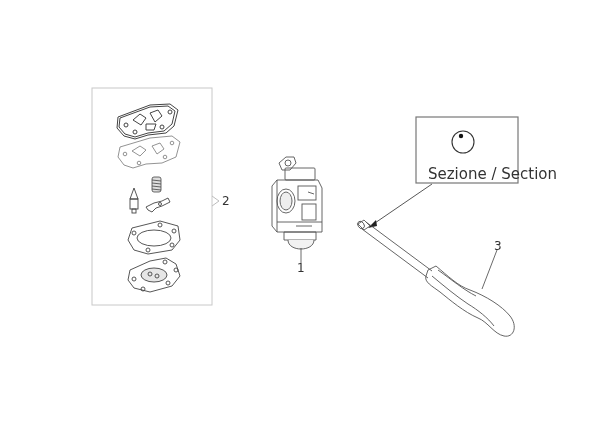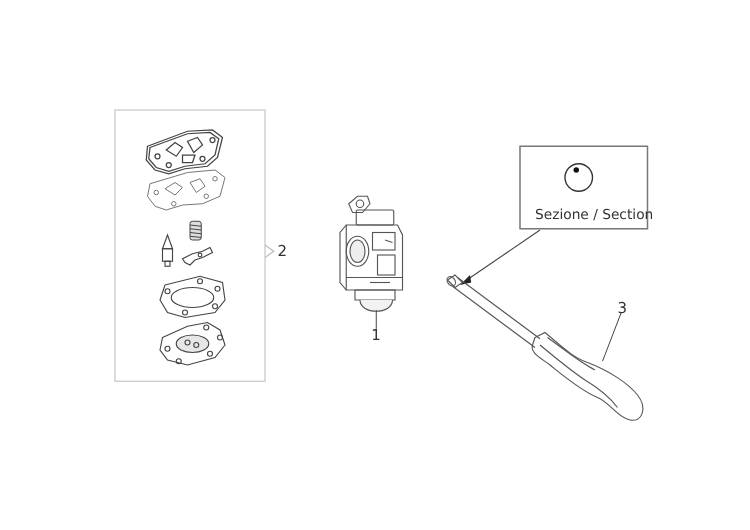--- a/index.html
+++ b/index.html
@@ -1,19 +1,19 @@
 <!DOCTYPE html>
 <html><head>
   <meta charset="utf-8">
   <style>
     html, body { margin: 0; padding: 0; background: #ffffff; }
     body { width: 600px; height: 424px; position: relative; overflow: hidden; font-family: "DejaVu Sans", sans-serif; }
     .canvas { position: absolute; left: 0; top: 0; width: 600px; height: 424px; }
     .lbl { position: absolute; font-family: "DejaVu Sans", sans-serif; font-size: 12px; color: #333; line-height: 1; }
-    .section-text { position: absolute; font-family: "DejaVu Sans", sans-serif; font-size: 11px; color: #333; white-space: nowrap; }
+    .section-text { position: absolute; font-family: "DejaVu Sans", sans-serif; font-size: 15px; color: #333; white-space: nowrap; }
   </style>
 </head>
 <body>
 
 <div class="canvas">
   <svg width="600" height="424" viewBox="0 0 600 424" xmlns="http://www.w3.org/2000/svg">
 
     <rect x="92" y="88" width="120" height="217" fill="none" stroke="#c8c8c8" stroke-width="1"></rect>
 
     <polyline points="212,196 219,201 212,206" fill="none" stroke="#bdbdbd" stroke-width="1"></polyline>

